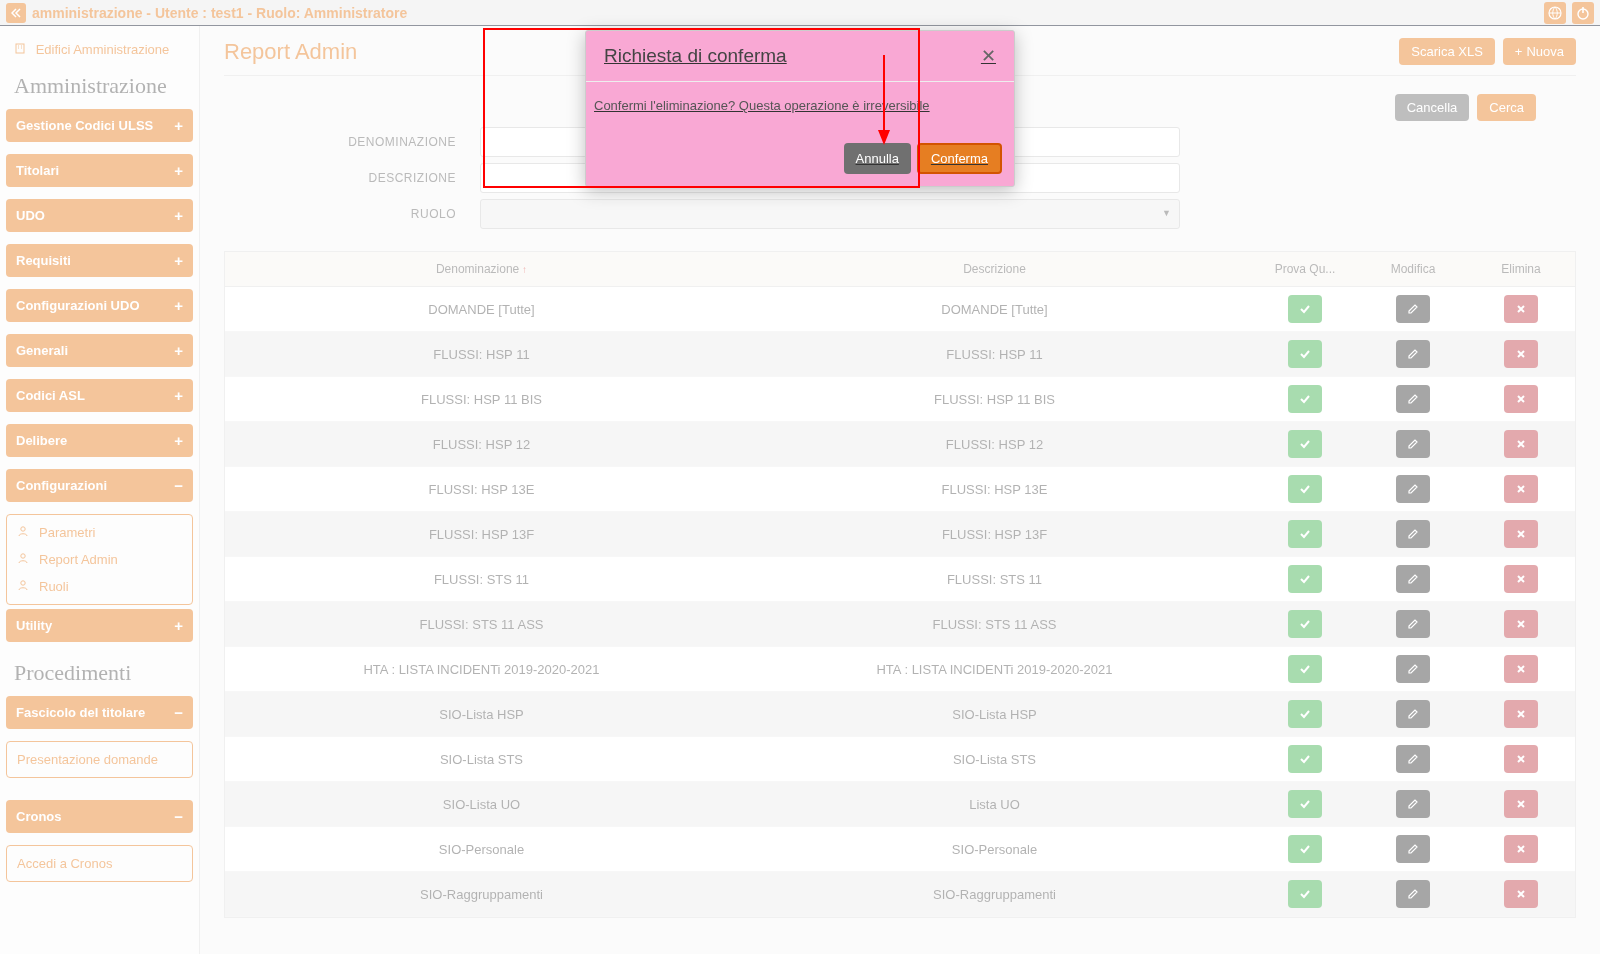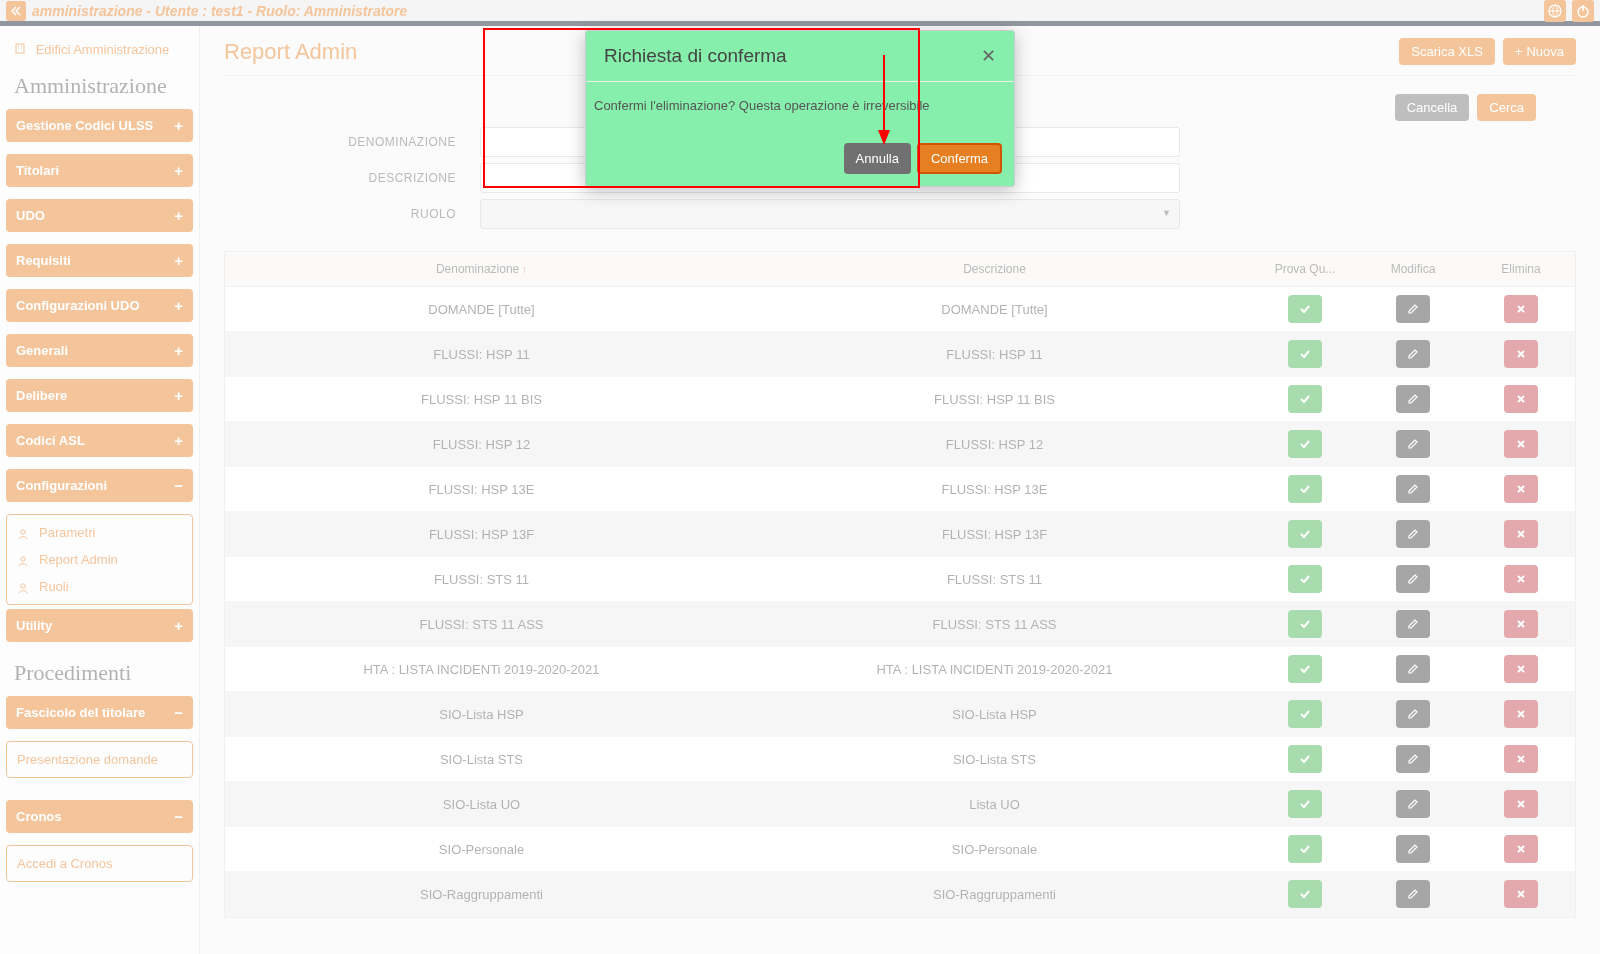--- a/index.html
+++ b/index.html
@@ -1,17 +1,17 @@
 <!DOCTYPE html>
 <html><head>
 <meta charset="utf-8">
 <style>
 * { box-sizing: border-box; margin: 0; padding: 0; }
 body { font-family: Arial, sans-serif; font-size: 13px; background: #f5f5f5; color: #333; overflow: hidden; }
-.topbar { background: #e8e8e8; height: 26px; display: flex; align-items: center; padding: 0 6px; border-bottom: 5px solid #0f172a; font-style: italic; }
+.topbar { background: #e8e8e8; height: 26px; display: flex; align-items: center; padding: 0 6px; border-bottom: 1px solid #0f172a; }
 .topbar-left { display: flex; align-items: center; gap: 6px; }
 .caret-btn { background: #e67e22; color: #fff; width: 20px; height: 20px; border-radius: 3px; display: flex; align-items: center; justify-content: center; font-size: 11px; cursor: pointer; }
 .topbar-title { color: #e67e22; font-weight: bold; font-size: 14px; }
 .topbar-right { margin-left: auto; display: flex; gap: 6px; }
 .top-icon { background: #e67e22; color: #fff; width: 22px; height: 22px; border-radius: 3px; display: flex; align-items: center; justify-content: center; cursor: pointer; }
 
 .layout { display: flex; height: calc(100vh - 26px); }
 .sidebar { width: 200px; background: #fafafa; border-right: 1px solid #ddd; overflow-y: auto; padding: 6px; position: relative; }
 .sidebar::-webkit-scrollbar { width: 10px; }
 .sidebar::-webkit-scrollbar-thumb { background: #ccc; border-radius: 4px; }
@@ -21,21 +21,21 @@
 .breadcrumb-icon { color: #e67e22; margin-right: 6px; }
 
 .section-title { font-size: 22px; color: #555; padding: 6px 8px 10px; font-family: Liberation Serif, serif; }
 
 .side-btn { background: #e67e22; color: #fff; border-radius: 4px; padding: 8px 10px; margin-bottom: 12px; display: flex; justify-content: space-between; align-items: center; cursor: pointer; font-size: 13px; font-weight: bold; }
 .side-btn.collapsed .expand::before { content: "+"; }
 .side-btn.expanded .expand::before { content: "−"; }
 .expand { font-size: 15px; font-weight: bold; }
 
 .sub-box { border: 1px solid #e67e22; border-radius: 4px; margin-bottom: 4px; padding: 4px 0; }
-.sub-item { padding: 6px 10px; display: flex; align-items: flex-end; gap: 8px; color: #e67e22; cursor: pointer; font-size: 13px; }
+.sub-item { padding: 6px 10px; display: flex; align-items: flex-start; gap: 8px; color: #e67e22; cursor: pointer; font-size: 13px; }
 .sub-item .icon { width: 14px; }
 
 .main { flex: 1; overflow-y: auto; padding: 12px 24px; position: relative; }
 .page-head { display: flex; align-items: center; justify-content: space-between; margin-bottom: 10px; }
 .page-title { color: #e67e22; font-size: 22px; font-weight: 500; }
 .head-buttons { display: flex; gap: 8px; }
 .btn { border: none; border-radius: 4px; padding: 6px 12px; font-size: 13px; cursor: pointer; color: #fff; display: inline-flex; align-items: center; gap: 4px; }
 .btn-orange { background: #e67e22; }
 .btn-gray { background: #707070; }
 .divider { border-top: 1px solid #ddd; margin-bottom: 18px; }
@@ -57,21 +57,21 @@
 .tbl tbody tr:nth-child(even) { background: #ececec; }
 .col-denom { width: 38%; }
 .col-desc { width: 38%; }
 .col-action { width: 8%; }
 .act-btn { width: 34px; height: 28px; border-radius: 4px; border: none; color: #fff; cursor: pointer; display: inline-flex; align-items: center; justify-content: center; }
 .act-green { background: #3fb14e; }
 .act-dark { background: #3a3a3a; }
 .act-red { background: #c0414b; }
 
 .overlay { position: fixed; inset: 0; background: rgba(255,255,255,0.55); z-index: 100; }
-.modal { position: fixed; top: 30px; left: 50%; transform: translateX(-50%); width: 430px; background: #86efac; border: 1px solid #ccc; border-radius: 3px; box-shadow: 0 4px 18px rgba(0,0,0,0.25); z-index: 101; }
+.modal { position: fixed; top: 30px; left: 50%; transform: translateX(-50%); width: 430px; background: #f9a8d4; border: 1px solid #ccc; border-radius: 3px; box-shadow: 0 4px 18px rgba(0,0,0,0.25); z-index: 101; text-decoration: underline; }
 .modal-head { display: flex; justify-content: space-between; align-items: center; padding: 14px 18px; border-bottom: 1px solid #eee; }
 .modal-title { font-size: 19px; color: #444; }
 .modal-close { font-size: 18px; color: #666; cursor: pointer; background: none; border: none; }
 .modal-body { padding: 16px 8px 22px; font-size: 13px; color: #555; }
 .modal-foot { padding: 8px 12px 12px; display: flex; justify-content: flex-end; gap: 6px; margin-left: 20px; }
 .red-highlight { position: fixed; top: 28px; left: 483px; width: 437px; height: 160px; border: 2px solid #ff0000; z-index: 102; pointer-events: none; }
 .red-arrow { position: fixed; top: 50px; left: 874px; z-index: 103; pointer-events: none; }
 svg { display: block; }
 </style>
 </head>
@@ -136,25 +136,25 @@
         </div>
         <div class="side-btn collapsed">
           <span>Configurazioni UDO</span>
           <span class="expand"></span>
         </div>
         <div class="side-btn collapsed">
           <span>Generali</span>
           <span class="expand"></span>
         </div>
         <div class="side-btn collapsed">
+          <span>Codici ASL</span>
+          <span class="expand"></span>
+        </div>
+        <div class="side-btn collapsed">
           <span>Delibere</span>
-          <span class="expand"></span>
-        </div>
-        <div class="side-btn collapsed">
-          <span>Codici ASL</span>
           <span class="expand"></span>
         </div>
         <div class="side-btn expanded">
           <span>Configurazioni</span>
           <span class="expand"></span>
         </div>
       </div>
     <div class="sub-box" id="config-sub">
         <div class="sub-item">
           <span class="icon">

